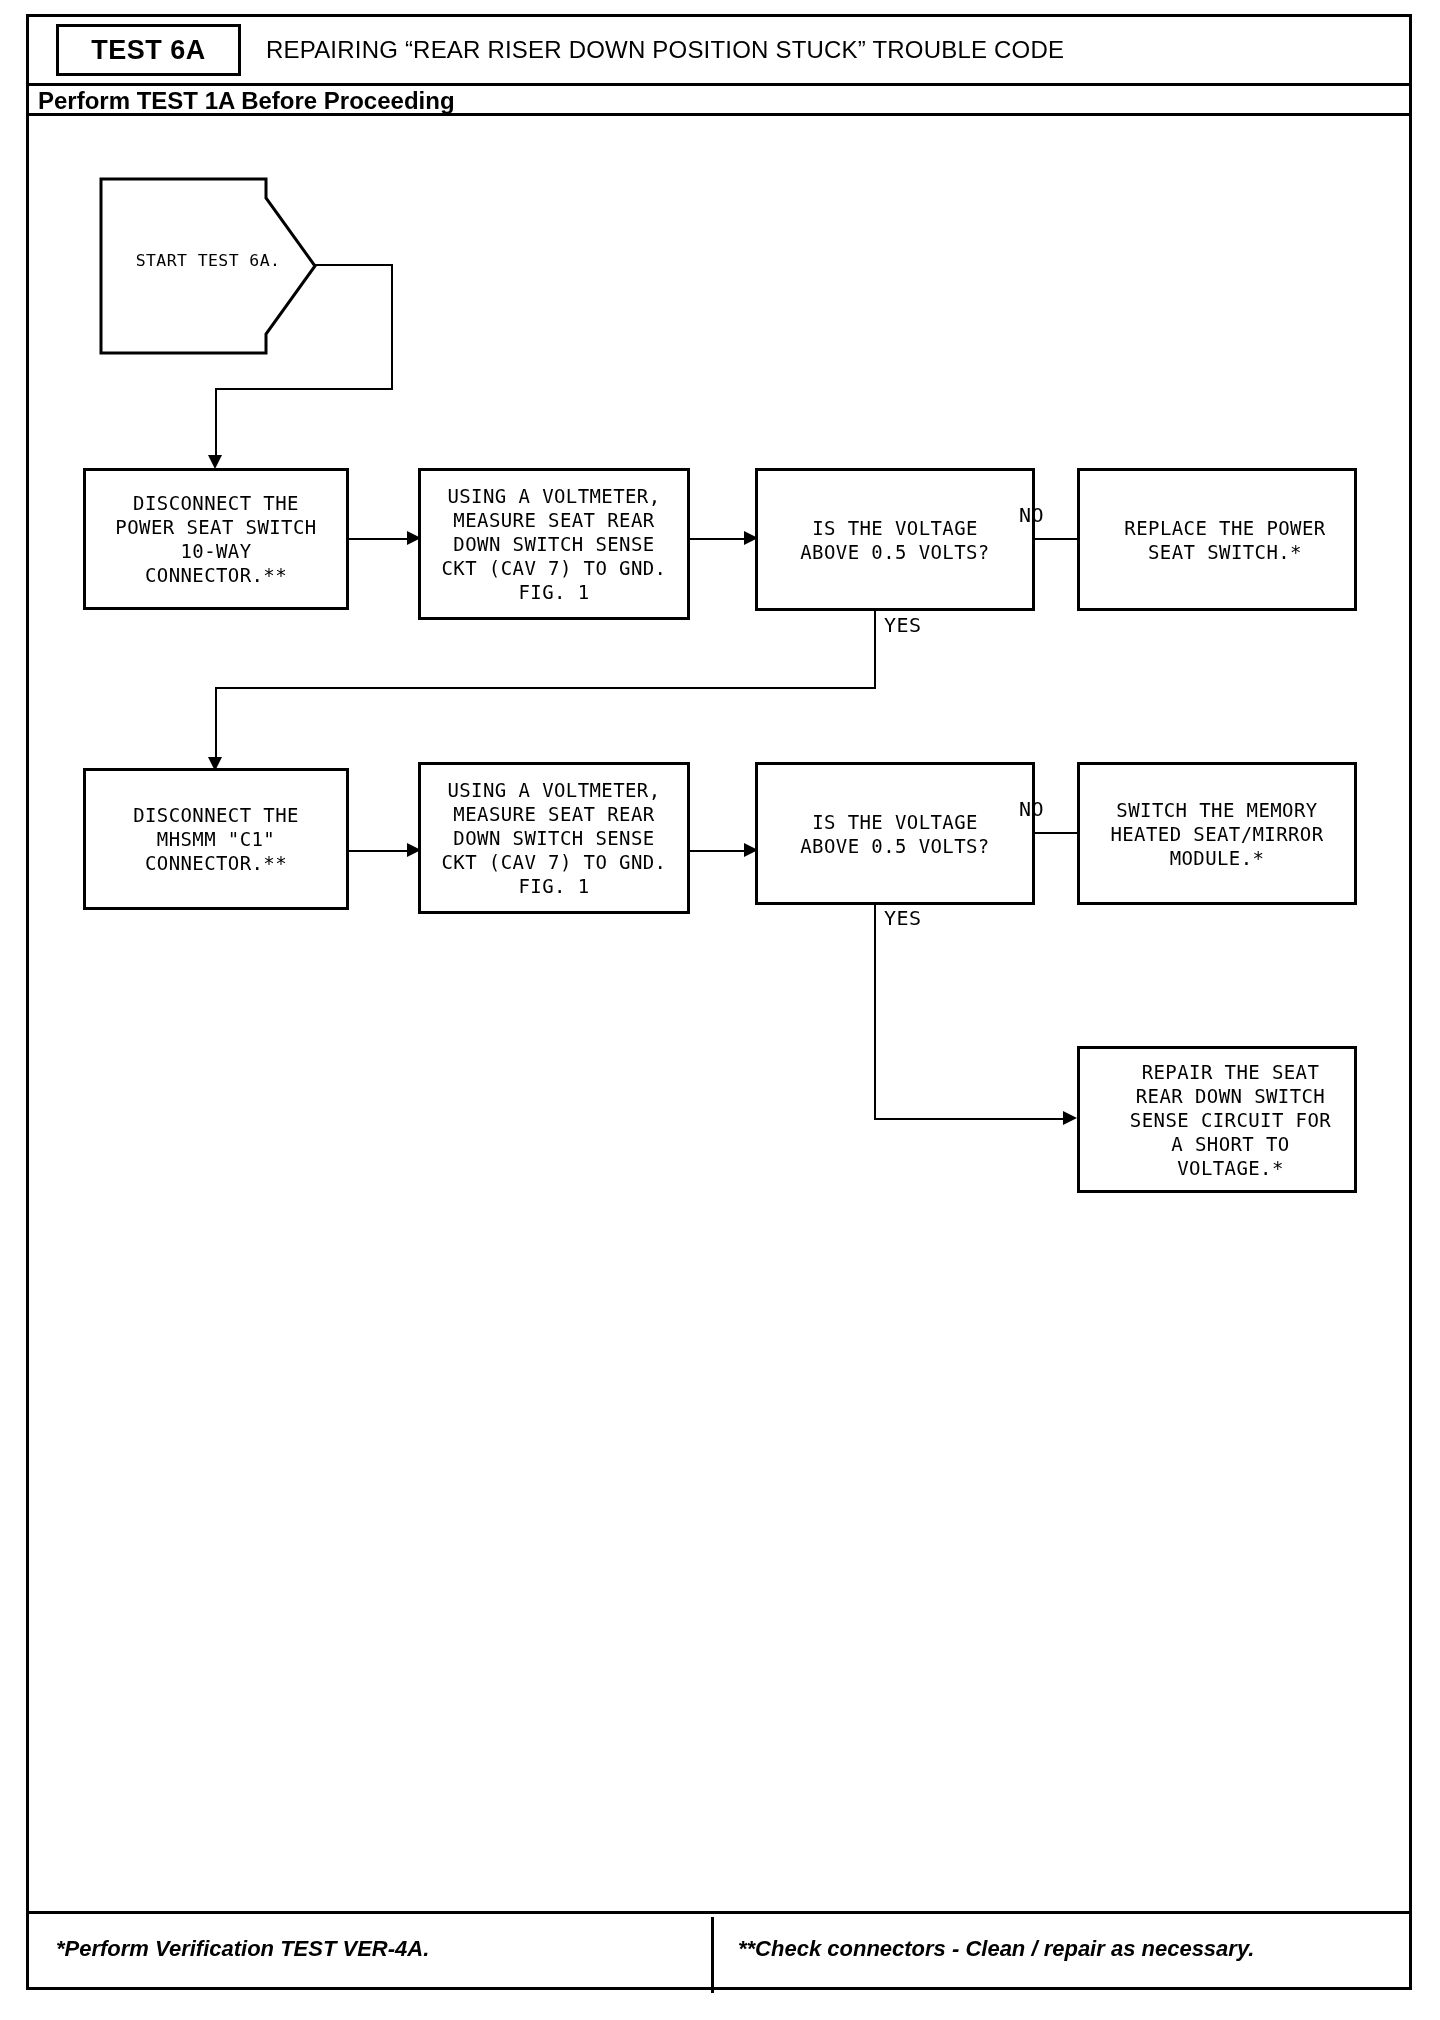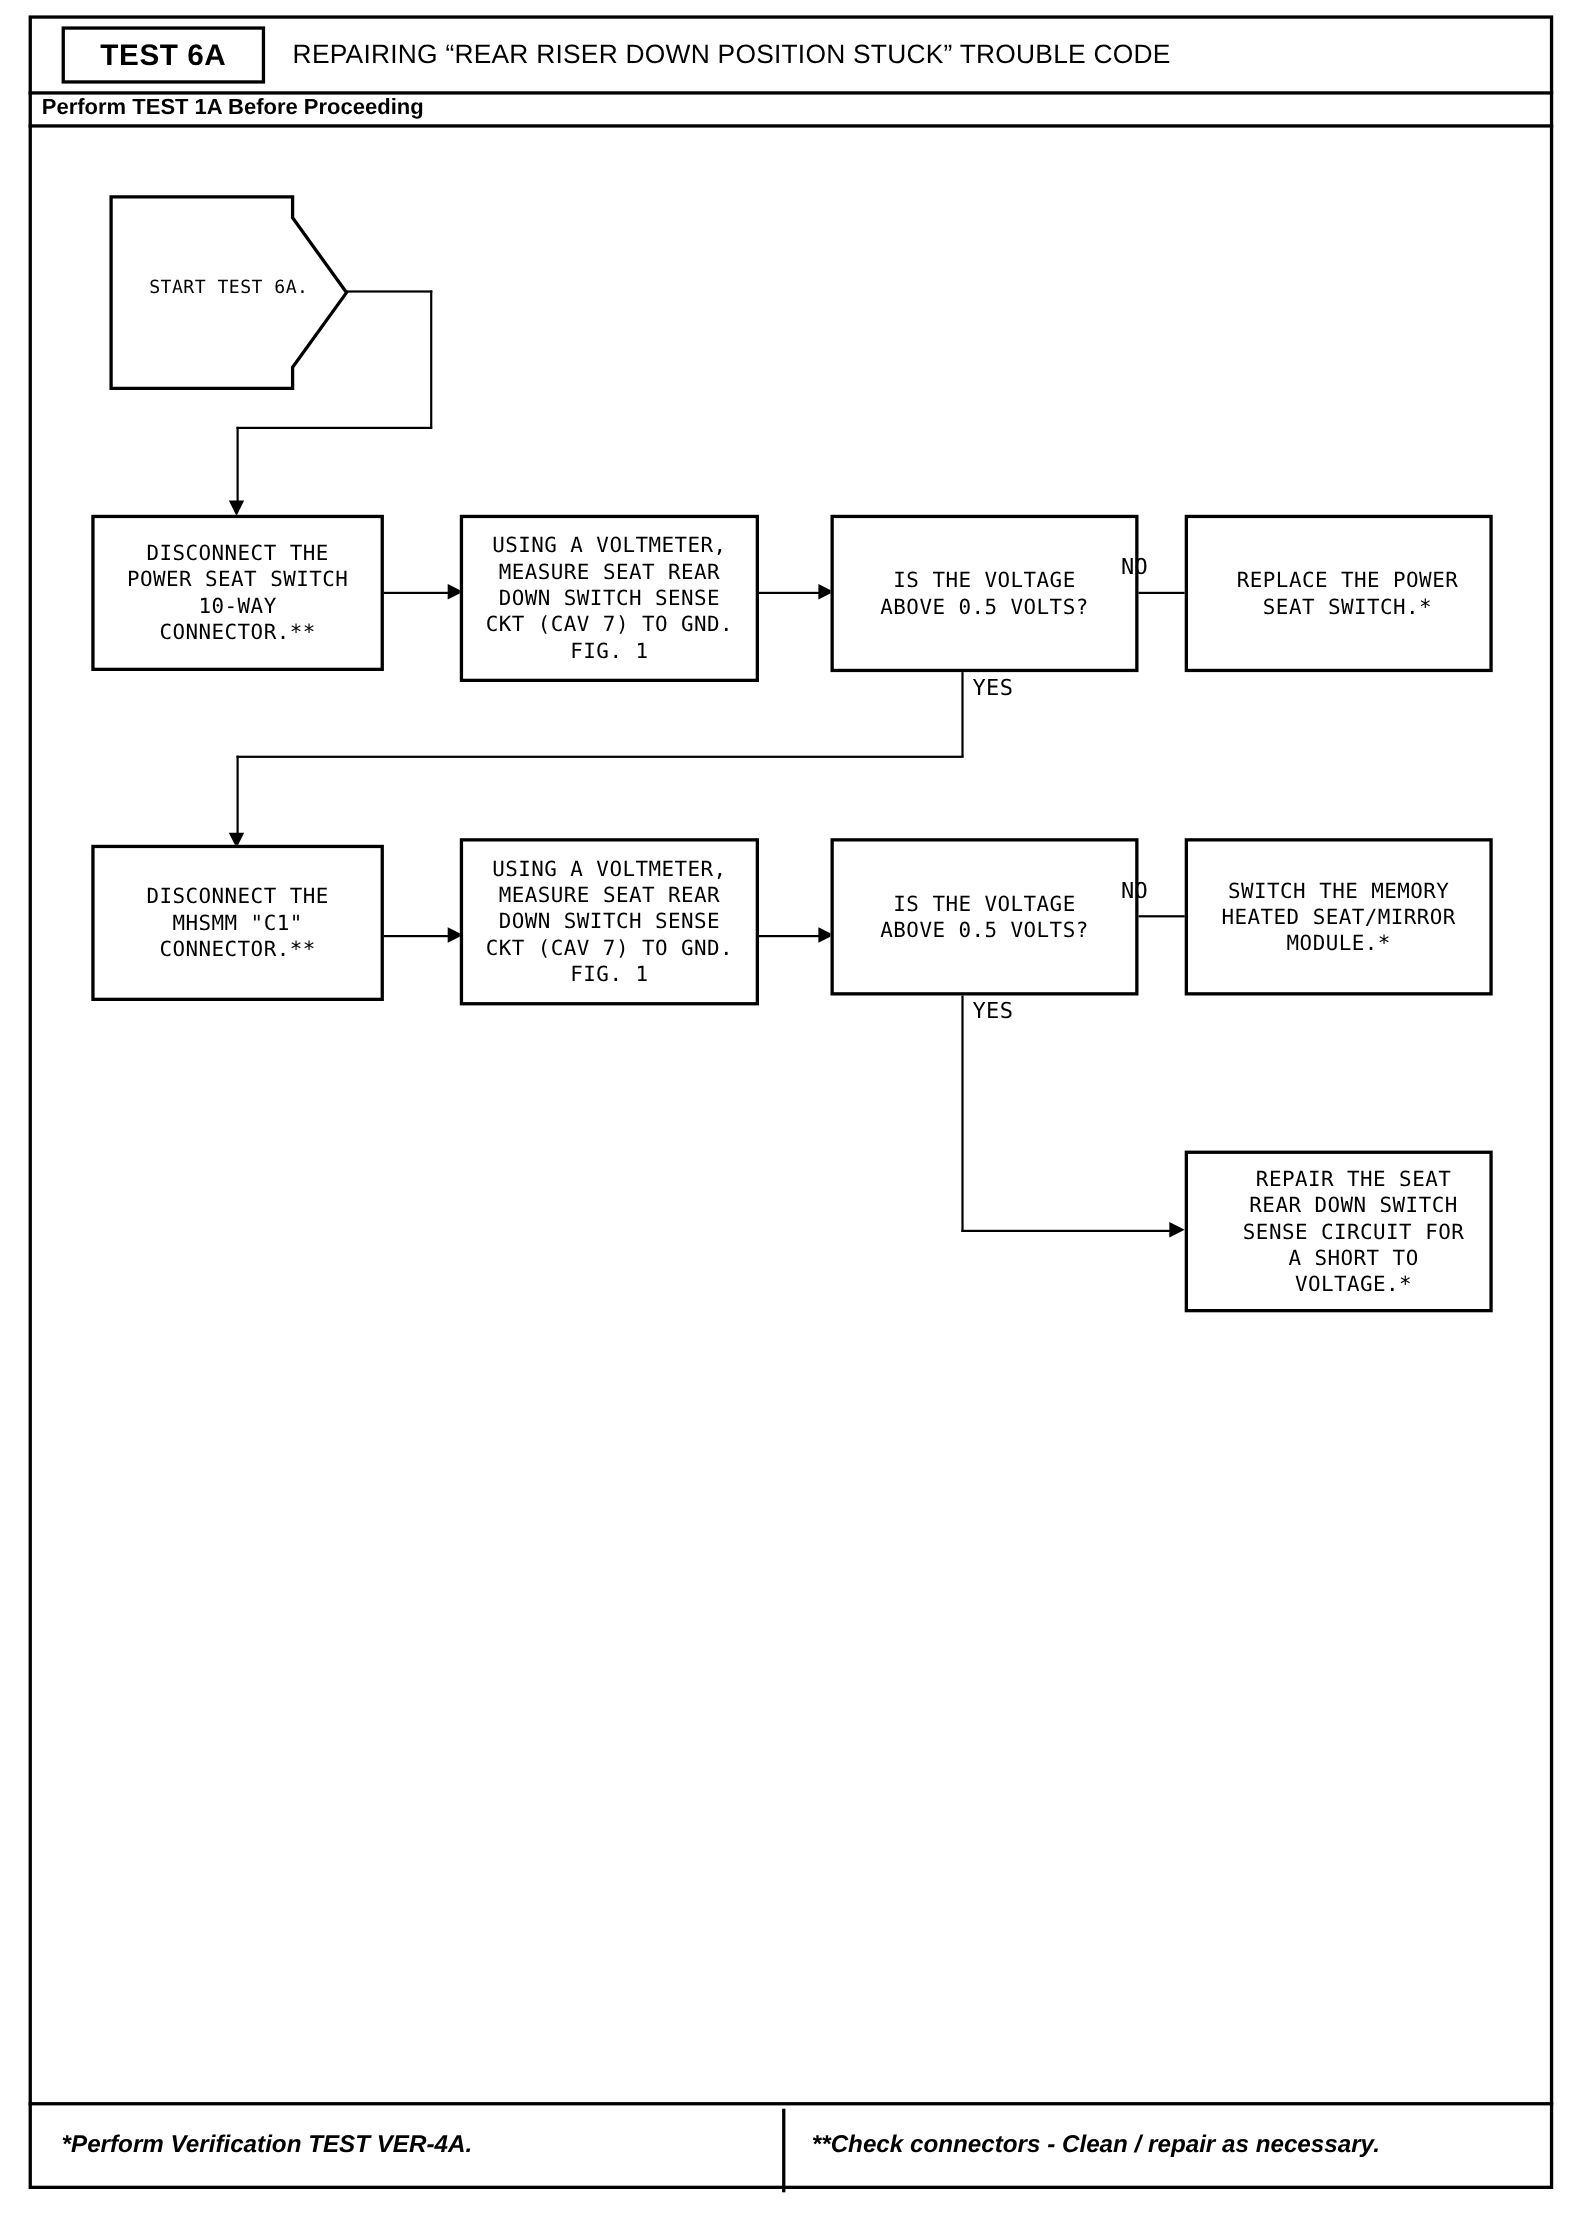--- a/index.html
+++ b/index.html
@@ -74,21 +74,21 @@
     top: 86px;
     width: 1386px;
     height: 30px;
     box-sizing: border-box;
     border-bottom: 3px solid #000;
   }
   .subheader-text {
     position: absolute;
     left: 12px;
     top: 1px;
-    font-size: 20px;
+    font-size: 24px;
     font-weight: bold;
     white-space: nowrap;
   }
 
   
   .footer-band {
     position: absolute;
     left: 26px;
     top: 1911px;
     width: 1386px;

